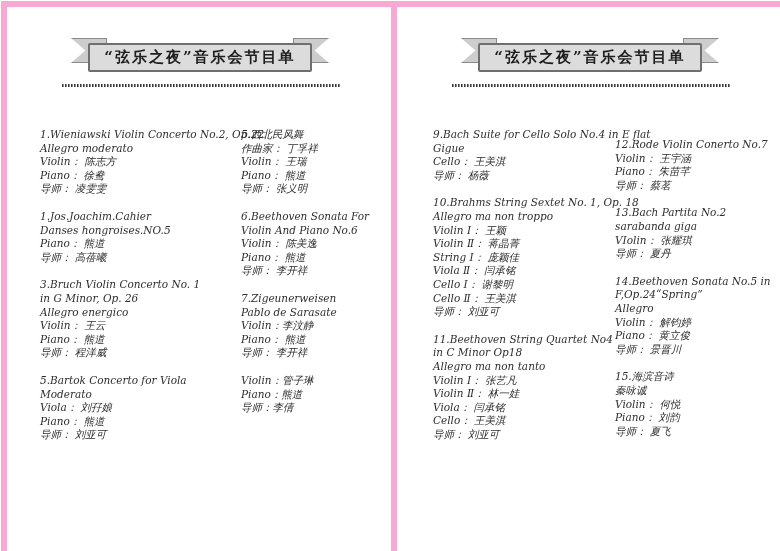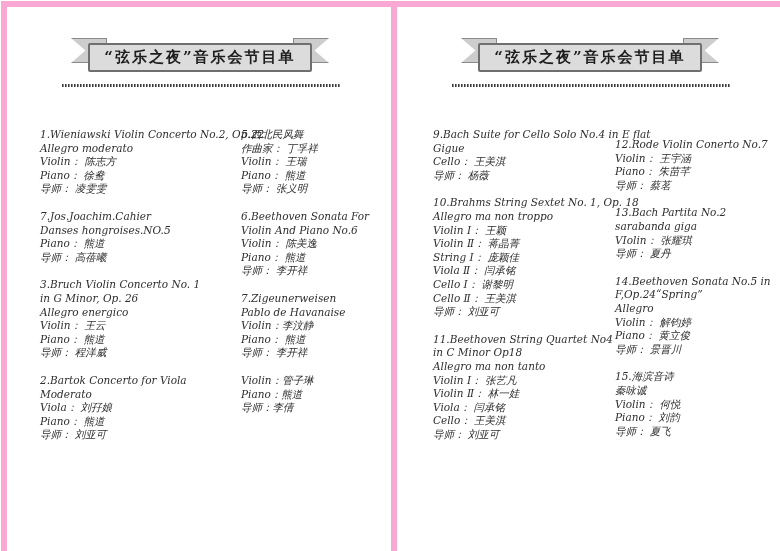--- a/index.html
+++ b/index.html
@@ -52,35 +52,35 @@
   <div class="dotted"></div>
   <div class="col col-a">
       <div class="item">
         <div class="line">1.Wieniawski Violin Concerto No.2, Op.22</div>
         <div class="line">Allegro moderato</div>
         <div class="line">Violin： 陈志方</div>
         <div class="line">Piano： 徐鸯</div>
         <div class="line">导师： 凌雯雯</div>
       </div>
       <div class="item">
-        <div class="line">7.Jos.Joachim.Cahier</div>
+        <div class="line">1.Jos.Joachim.Cahier</div>
         <div class="line">Danses hongroises.NO.5</div>
         <div class="line">Piano： 熊道</div>
         <div class="line">导师： 高蓓曦</div>
       </div>
       <div class="item">
         <div class="line">3.Bruch Violin Concerto No. 1</div>
         <div class="line">in G Minor, Op. 26</div>
         <div class="line">Allegro energico</div>
         <div class="line">Violin： 王云</div>
         <div class="line">Piano： 熊道</div>
         <div class="line">导师： 程洋威</div>
       </div>
       <div class="item">
-        <div class="line">2.Bartok Concerto for Viola</div>
+        <div class="line">5.Bartok Concerto for Viola</div>
         <div class="line">Moderato</div>
         <div class="line">Viola： 刘孖娘</div>
         <div class="line">Piano： 熊道</div>
         <div class="line">导师： 刘亚可</div>
       </div>
     </div>
   <div class="col col-b">
       <div class="item">
         <div class="line">5.西北民风舞</div>
         <div class="line">作曲家： 丁孚祥</div>
@@ -90,21 +90,21 @@
       </div>
       <div class="item">
         <div class="line">6.Beethoven Sonata For</div>
         <div class="line">Violin And Piano No.6</div>
         <div class="line">Violin： 陈美逸</div>
         <div class="line">Piano： 熊道</div>
         <div class="line">导师： 李开祥</div>
       </div>
       <div class="item">
         <div class="line">7.Zigeunerweisen</div>
-        <div class="line">Pablo de Havanaise</div>
+        <div class="line">Pablo de Sarasate</div>
         <div class="line">Violin：李汶静</div>
         <div class="line">Piano： 熊道</div>
         <div class="line">导师： 李开祥</div>
       </div>
       <div class="item">
         <div class="line">Violin：管子琳</div>
         <div class="line">Piano：熊道</div>
         <div class="line">导师：李倩</div>
       </div>
     </div>

